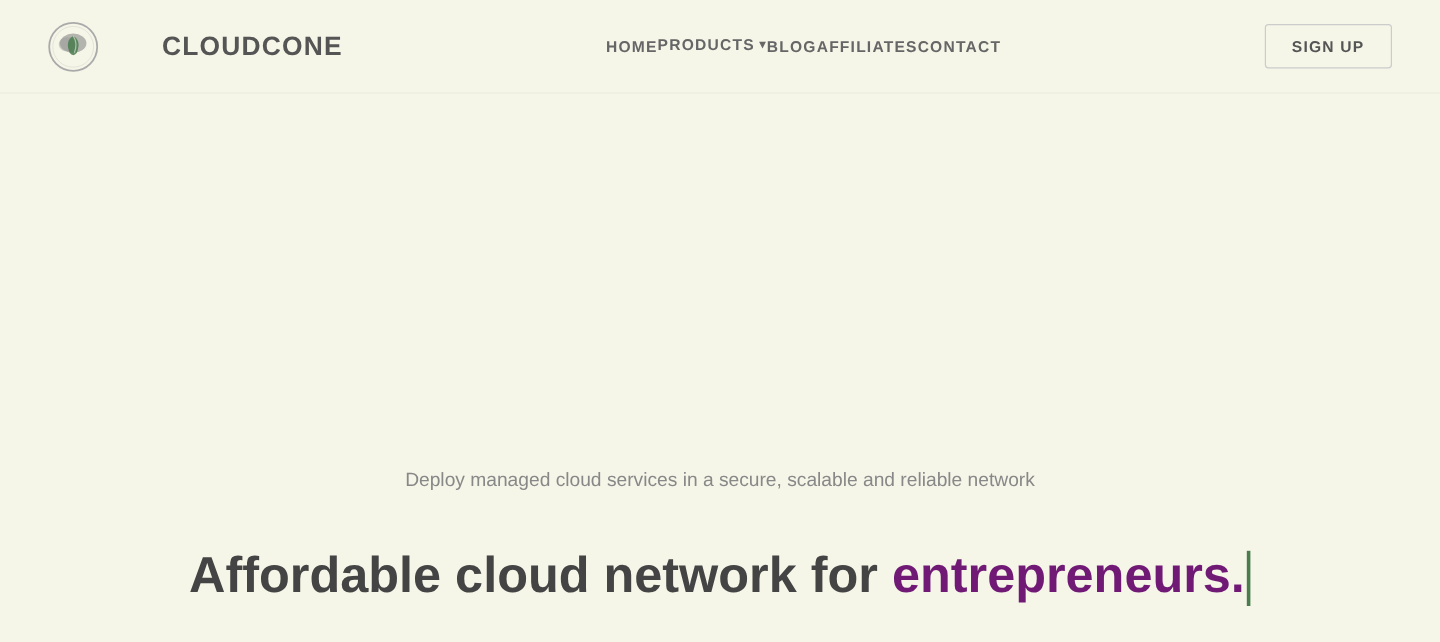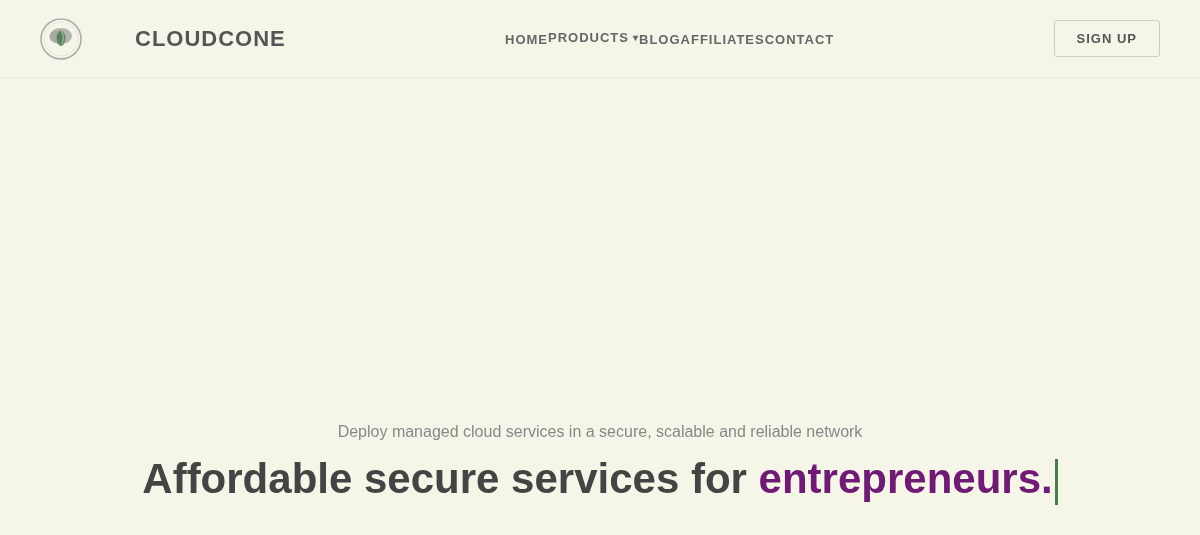--- a/index.html
+++ b/index.html
@@ -105,20 +105,21 @@
 
     
     .hero {
       display: flex;
       flex-direction: column;
       align-items: center;
       justify-content: flex-end;
       padding-bottom: 30px;
       min-height: 457px;
       text-align: center;
+      gap: 31px;
     }
 
     .hero-subtitle {
       font-size: 16px;
       color: #888;
       margin-bottom: 14px;
       font-weight: 400;
     }
 
     .hero-title {
@@ -187,15 +188,15 @@
   </ul>
 
   <div class="nav-buttons">
     <button class="btn-signup">SIGN UP</button>
   </div>
 </nav>
 
 <section class="hero">
   <p class="hero-subtitle">Deploy managed cloud services in a secure, scalable and reliable network</p>
   <h1 class="hero-title">
-    <span>Affordable secure services for </span><span class="highlight">entrepreneurs.</span><span class="cursor"></span>
+    <span>Affordable cloud network for </span><span class="highlight">entrepreneurs.</span><span class="cursor"></span>
   </h1>
 </section>
 
 </body></html>

